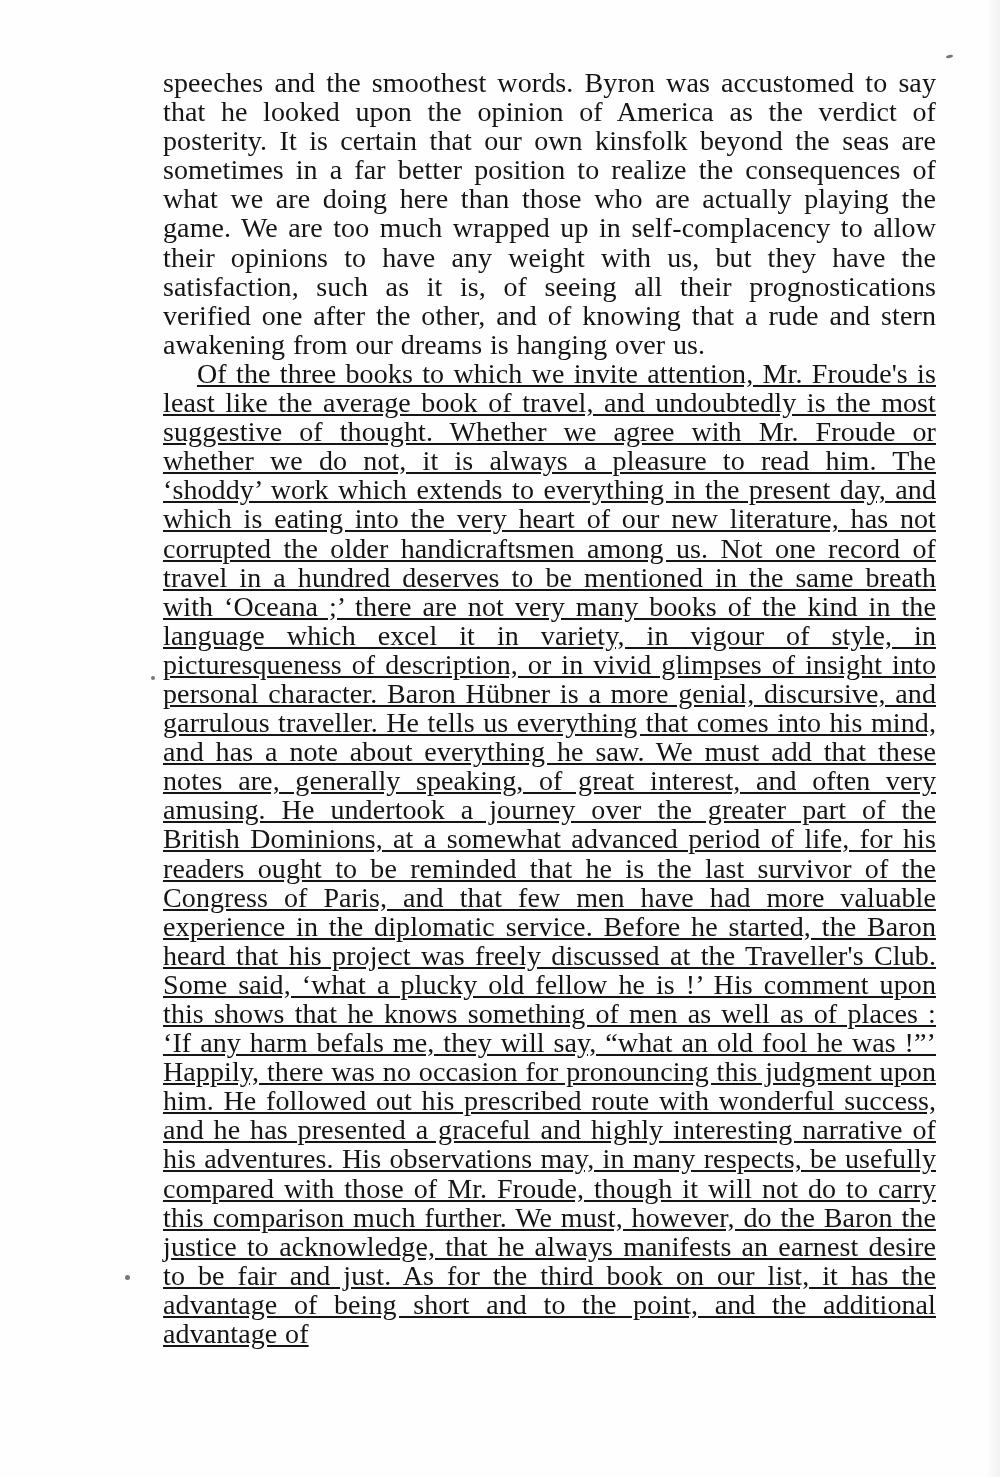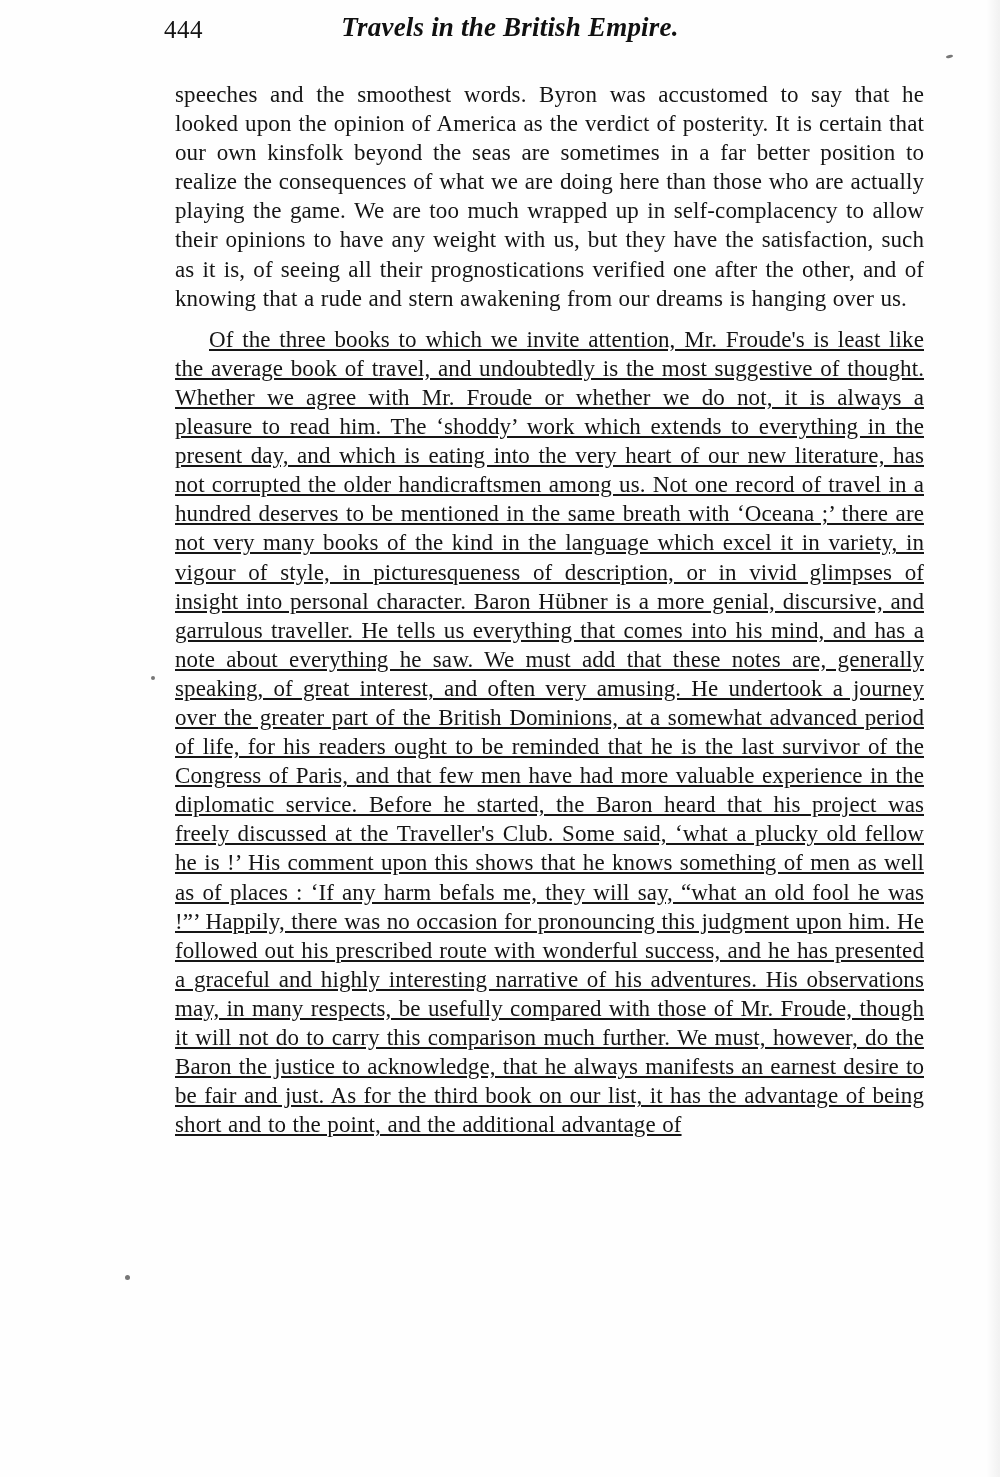--- a/index.html
+++ b/index.html
@@ -50,22 +50,22 @@
     letter-spacing: 0.2px;
     color: #111111;
   }
   .body-col {
     position: absolute;
     left: 163px;
     top: 68px;
     width: 773px;
   }
   p.para {
-    margin: 12px;
-    font-size: 23px;
+    margin: 0;
+    font-size: 28px;
     line-height: 29.1px;
     text-align: justify;
     text-justify: inter-word;
     color: #151515;
     letter-spacing: 0.1px;
     word-spacing: 0.6px;
   }
   p.para + p.para {
     margin-top: 0;
     text-decoration: underline;
@@ -93,24 +93,20 @@
     height: 1477px;
     background: linear-gradient(to right, rgba(0,0,0,0), rgba(0,0,0,0.05));
     pointer-events: none;
   }
 </style>
 </head>
 <body>
 
 <div class="page">
 
-  <div class="header">
-    <div class="folio">444</div>
-    <div class="running-title">Travels in the British Empire.</div>
-  </div>
 
   <div class="body-col">
     <p class="para">speeches and the smoothest words.   Byron was accustomed to say that he looked upon the opinion of America as the verdict of posterity.   It is certain that our own kinsfolk beyond the seas are sometimes in a far better position to realize the consequences of what we are doing here than those who are actually playing the game.   We are too much wrapped up in self-complacency to allow their opinions to have any weight with us, but they have the satisfaction, such as it is, of seeing all their prognostications verified one after the other, and of knowing that a rude and stern awakening from our dreams is hanging over us.</p>
     <p class="para indent">Of the three books to which we invite attention, Mr. Froude's is least like the average book of travel, and undoubtedly is the most suggestive of thought.   Whether we agree with Mr. Froude or whether we do not, it is always a pleasure to read him.   The ‘shoddy’ work which extends to everything in the present day, and which is eating into the very heart of our new literature, has not corrupted the older handicraftsmen among us. Not one record of travel in a hundred deserves to be mentioned in the same breath with ‘Oceana ;’ there are not very many books of the kind in the language which excel it in variety, in vigour of style, in picturesqueness of description, or in vivid glimpses of insight into personal character.   Baron Hübner is a more genial, discursive, and garrulous traveller.   He tells us everything that comes into his mind, and has a note about everything he saw.   We must add that these notes are, generally speaking, of great interest, and often very amusing.   He undertook a journey over the greater part of the British Dominions, at a somewhat advanced period of life, for his readers ought to be reminded that he is the last survivor of the Congress of Paris, and that few men have had more valuable experience in the diplomatic service.   Before he started, the Baron heard that his project was freely discussed at the Traveller's Club. Some said, ‘what a plucky old fellow he is !’   His comment upon this shows that he knows something of men as well as of places : ‘If any harm befals me, they will say, “what an old fool he was !”’   Happily, there was no occasion for pronouncing this judgment upon him.   He followed out his prescribed route with wonderful success, and he has presented a graceful and highly interesting narrative of his adventures.   His observations may, in many respects, be usefully compared with those of Mr. Froude, though it will not do to carry this comparison much further.   We must, however, do the Baron the justice to acknowledge, that he always manifests an earnest desire to be fair and just.   As for the third book on our list, it has the advantage of being short and to the point, and the additional advantage of</p>
   </div>
 
   <div class="speck speck-a"></div>
   <div class="speck speck-b"></div>
   <div class="speck speck-c"></div>
   <div class="edge-shade"></div>

